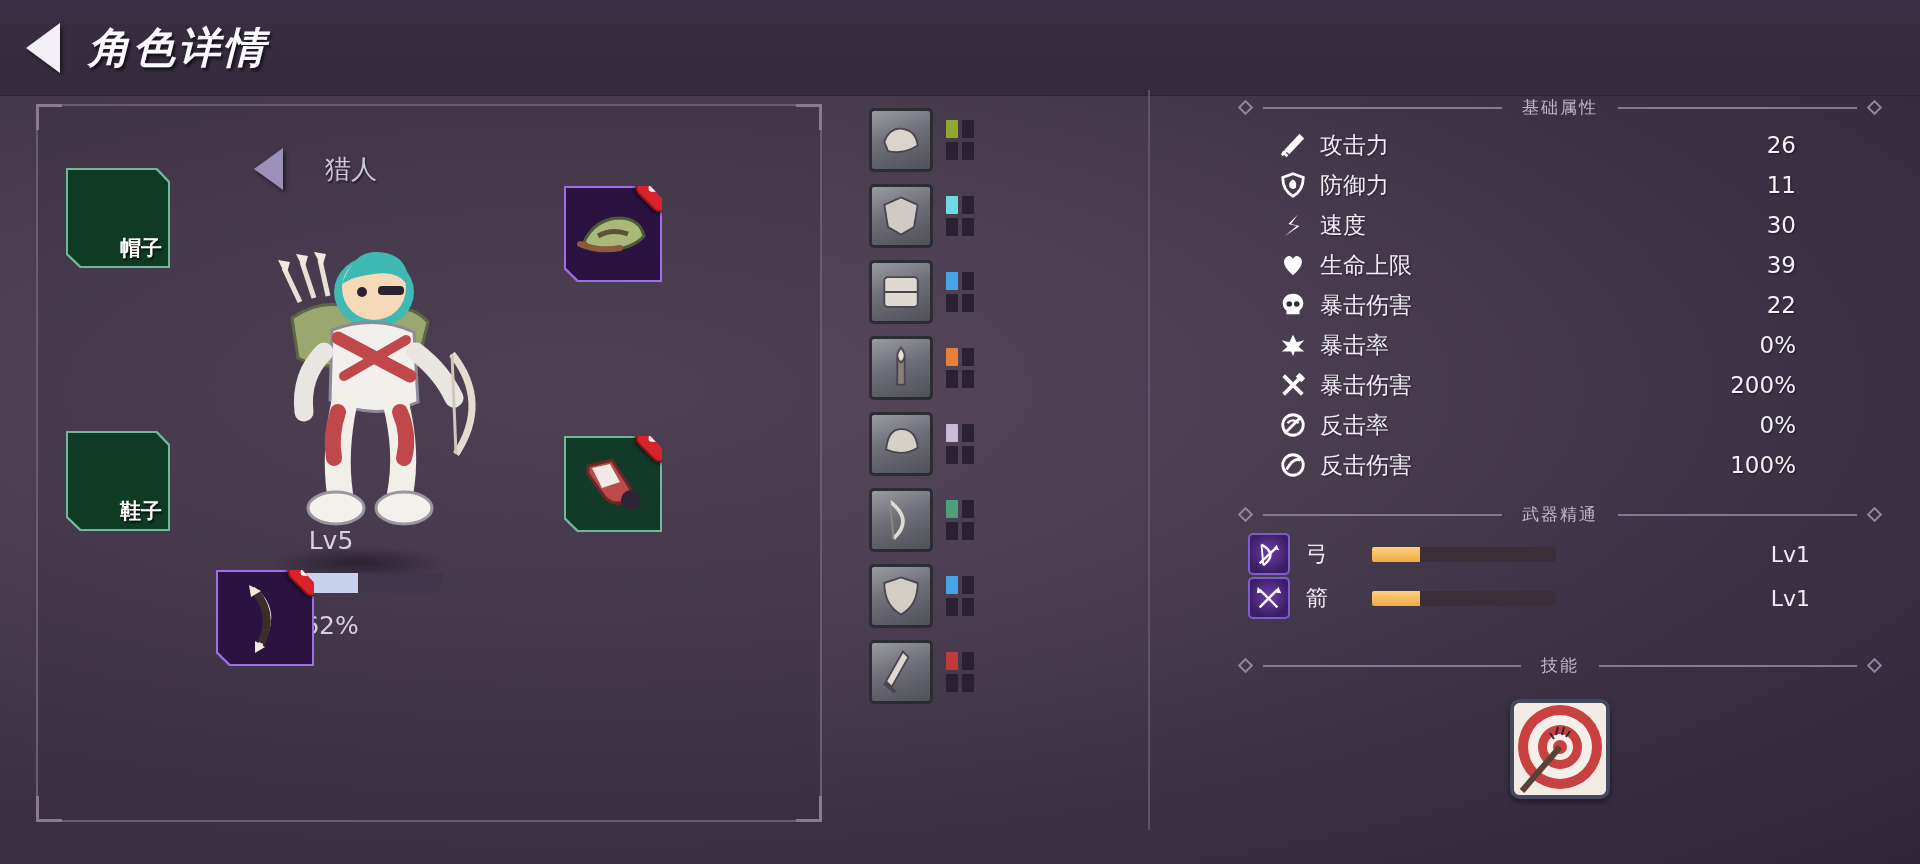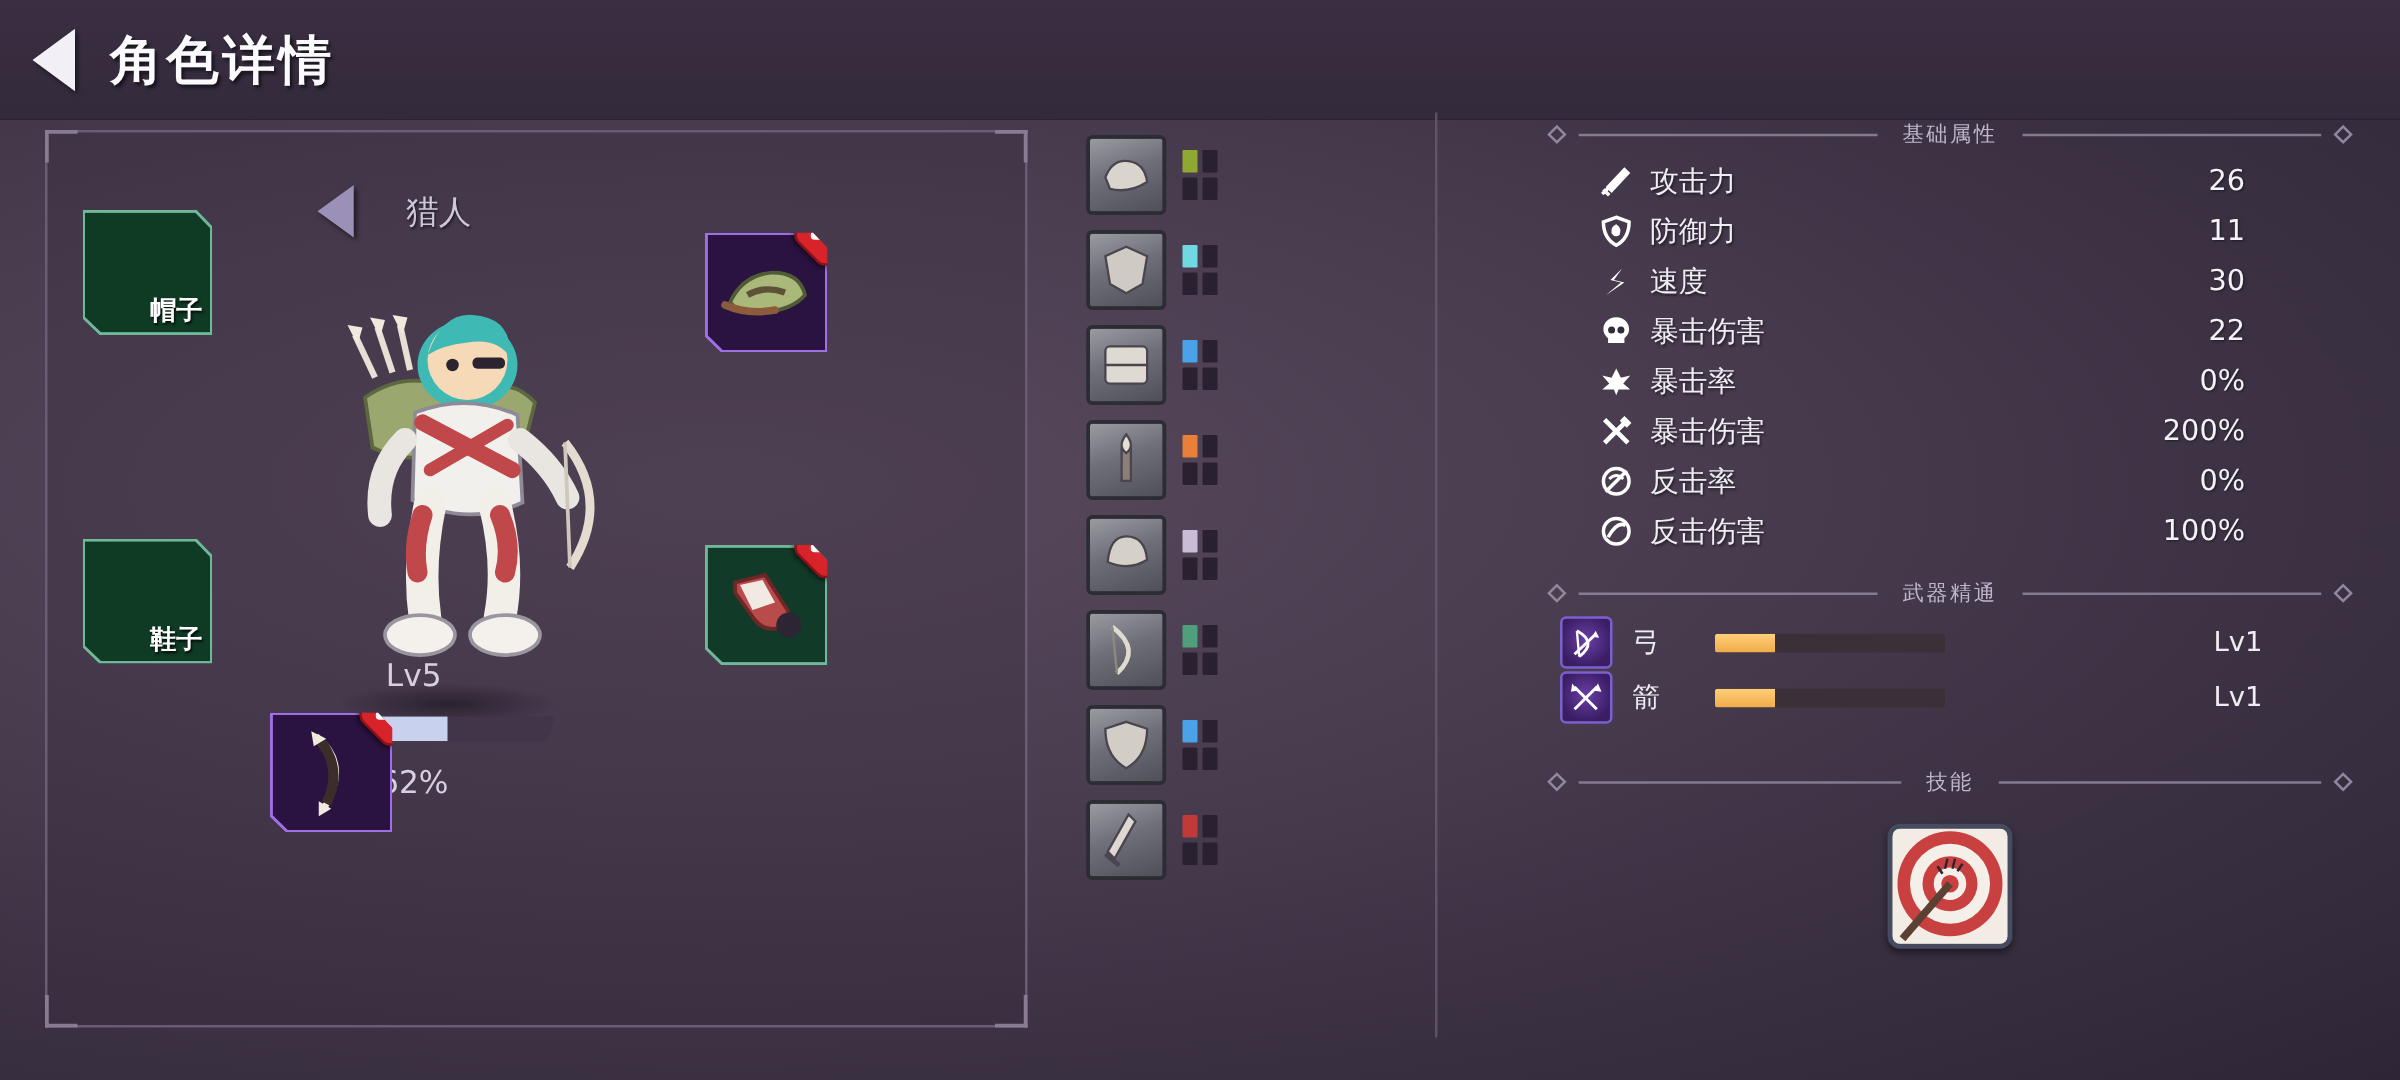--- a/index.html
+++ b/index.html
@@ -23,21 +23,21 @@
   }
   #back-arrow {
     width: 0; height: 0; cursor: pointer;
     border-top: 25px solid transparent;
     border-bottom: 25px solid transparent;
     border-right: 34px solid #f2f0f6;
     filter: drop-shadow(2px 2px 2px rgba(0,0,0,.55));
   }
   #page-title {
     font-size: 42px; font-weight: bold; letter-spacing: 3px;
-    color: #fbfaff; text-shadow: 2px 3px 3px rgba(0,0,0,.6);
+    color: #fbfaff; text-shadow: 2px 3px 3px rgba(0,0,0,.6); font-style: italic;
   }
 
   
   #char-panel {
     position: absolute; left: 36px; top: 104px; width: 786px; height: 718px;
     border: 2px solid #6b5c75;
     background: rgba(52,43,60,.30);
   }
   .corner { position: absolute; width: 26px; height: 26px; border-color: #8a7a94; border-style: solid; border-width: 0; }
   .corner.tl { left: -2px; top: -2px; border-left-width: 3px; border-top-width: 3px; }
@@ -461,20 +461,29 @@
         <span class="stat-value">11</span>
       </div>
       <div class="stat-row">
         <span class="stat-icon">
           <svg width="28" height="28" viewBox="0 0 30 30">
             <path d="M20 4 L10 14 L19 16 L6 27 L22 16 L13 14 Z" fill="#fff"></path>
           </svg>
         </span>
         <span class="stat-label">速度</span>
         <span class="stat-value">30</span>
+      </div>
+      <div class="stat-row">
+        <span class="stat-icon">
+          <svg width="28" height="28" viewBox="0 0 30 30">
+            <path d="M15 26 C4 17 3 9 9 6 C13 4 15 8 15 9 C15 8 17 4 21 6 C27 9 26 17 15 26 Z" fill="#fff"></path>
+          </svg>
+        </span>
+        <span class="stat-label">生命上限</span>
+        <span class="stat-value">39</span>
       </div>
       <div class="stat-row">
         <span class="stat-icon">
           <svg width="28" height="28" viewBox="0 0 30 30">
             <path d="M15 3 C22 3 26 8 26 13 C26 17 24 19 22 21 L22 25 L8 25 L8 21 C6 19 4 17 4 13 C4 8 8 3 15 3 Z" fill="#fff"></path>
             <circle cx="11" cy="14" r="3" fill="#342b3c"></circle>
             <circle cx="19" cy="14" r="3" fill="#342b3c"></circle>
           </svg>
         </span>
         <span class="stat-label">暴击伤害</span>

